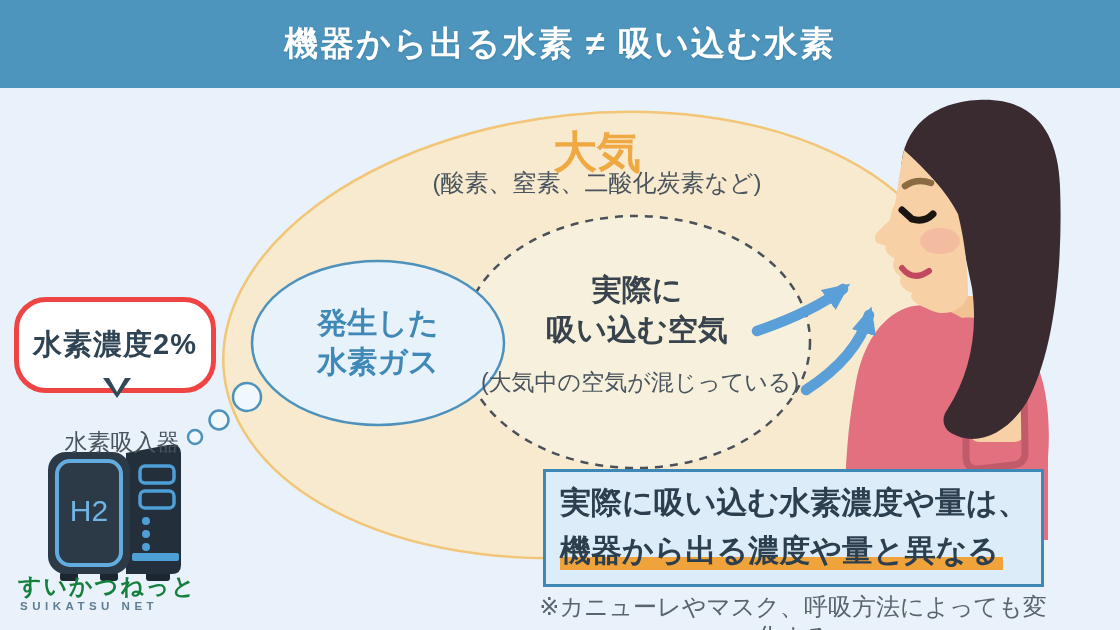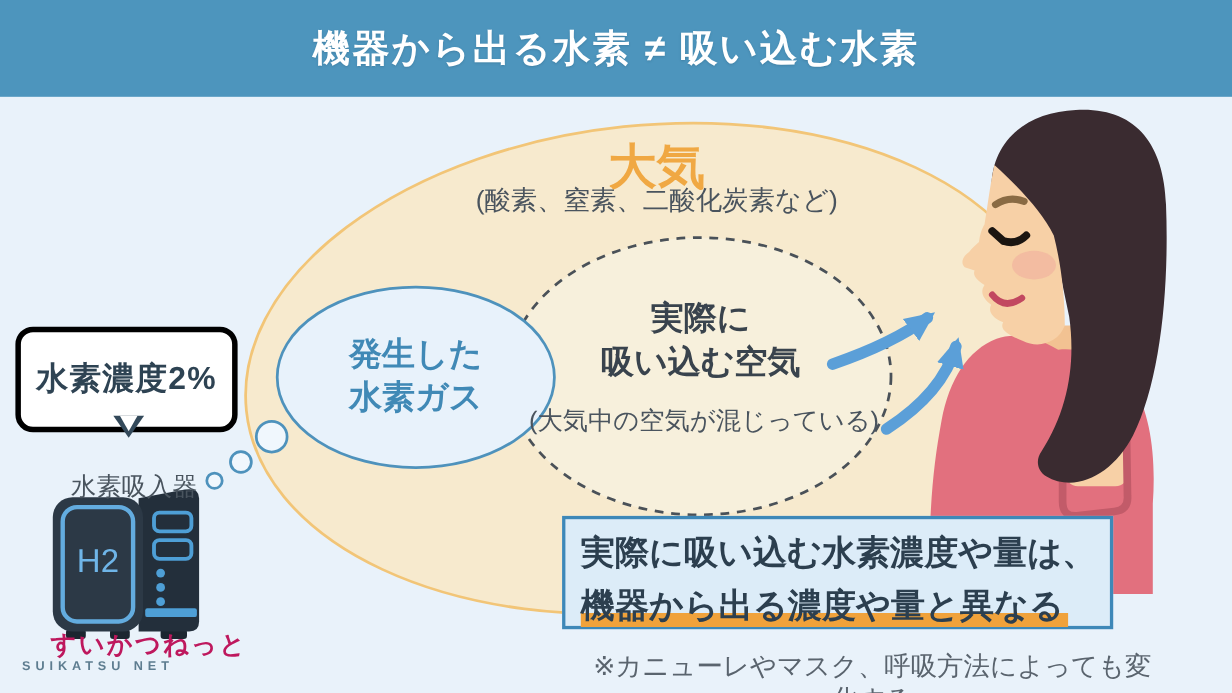--- a/index.html
+++ b/index.html
@@ -23,39 +23,39 @@
   
   .txt{z-index:6;line-height:1.25;}
   .atm-label{left:447px;top:124px;width:300px;text-align:center;font-size:44px;font-weight:bold;color:#F0A843;}
   .atm-sub{left:397px;top:168px;width:400px;text-align:center;font-size:24px;color:#4A545E;}
   .gas-text{left:288px;top:303px;width:180px;text-align:center;font-size:30px;font-weight:bold;color:#4089B6;line-height:39px;}
   .air-head{left:512px;top:270px;width:250px;text-align:center;font-size:30px;font-weight:bold;color:#39434D;line-height:40px;font-family:Liberation Serif, serif;}
   .air-note{left:470px;top:368px;width:340px;text-align:center;font-size:23px;color:#4A545E;}
   
   .bubble{
     left:14px;top:297px;width:192px;height:86px;background:#FFFFFF;
-    border:5px solid #000000;border-radius:16px;z-index:6;
+    border:5px solid #ef4444;border-radius:32px;z-index:6;
     display:flex;align-items:center;justify-content:center;
   }
   .bubble .tail-border{
     position:absolute;left:84px;bottom:-24px;width:0;height:0;
     border:14px solid transparent;border-top:20px solid #33495A;
   }
   .bubble .tail-fill{
     position:absolute;left:90px;bottom:-12px;width:0;height:0;
     border:8px solid transparent;border-top:14px solid #FFFFFF;z-index:7;
   }
   .bubble-text{font-size:29px;font-weight:bold;color:#2E4353;letter-spacing:1px;}
   .device-label{left:42px;top:428px;width:160px;text-align:center;font-size:23px;color:#49545E;}
   .h2-mark{left:47px;top:492px;width:84px;text-align:center;font-size:30px;font-weight:normal;color:#6FB5E8;z-index:6;}
-  .logo-jp{left:18px;top:572px;font-size:23px;font-weight:bold;color:#be185d;letter-spacing:2px;margin-left:28px;}
+  .logo-jp{left:18px;top:572px;font-size:23px;font-weight:bold;color:#15803d;letter-spacing:2px;}
   .logo-en{left:20px;top:599px;font-size:11.5px;color:#5E7D90;letter-spacing:4.5px;font-weight:bold;}
   
   .callout{
-    left:511px;top:469px;width:501px;height:103px;box-sizing:border-box;
+    left:543px;top:469px;width:501px;height:118px;box-sizing:border-box;
     background:#DCECF8;border:3.5px solid #3E88B8;z-index:6;
     padding:7px 10px 0 14px;
   }
   .callout .line{font-size:31px;font-weight:bold;color:#2C3F4F;line-height:48px;white-space:nowrap;}
   .callout .hl{background:linear-gradient(to bottom,transparent 66%,#F0A23B 66%);padding:0 4px 2px 0;}
   .footnote{left:528px;top:592px;width:530px;text-align:center;font-size:24px;color:#5A646E;z-index:6;}
 </style>
 </head>
 <body>
 

